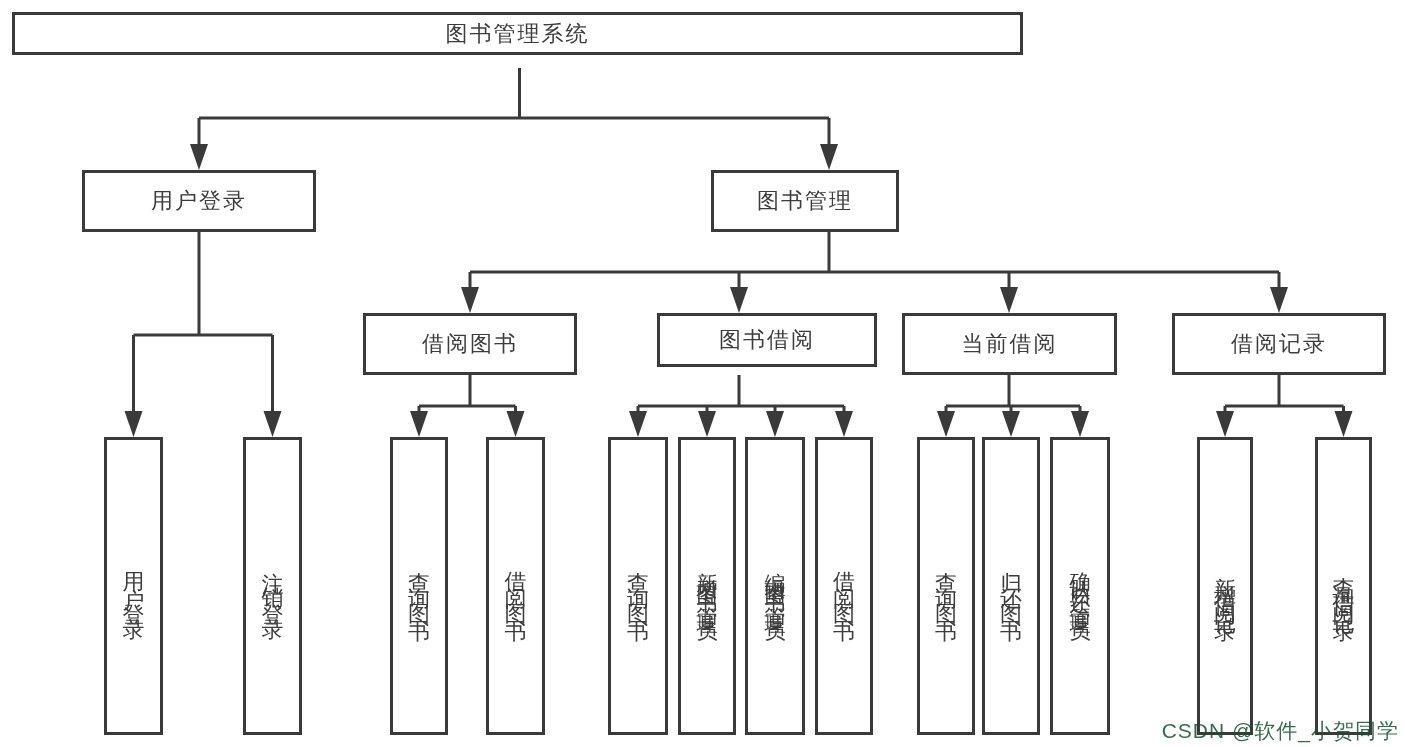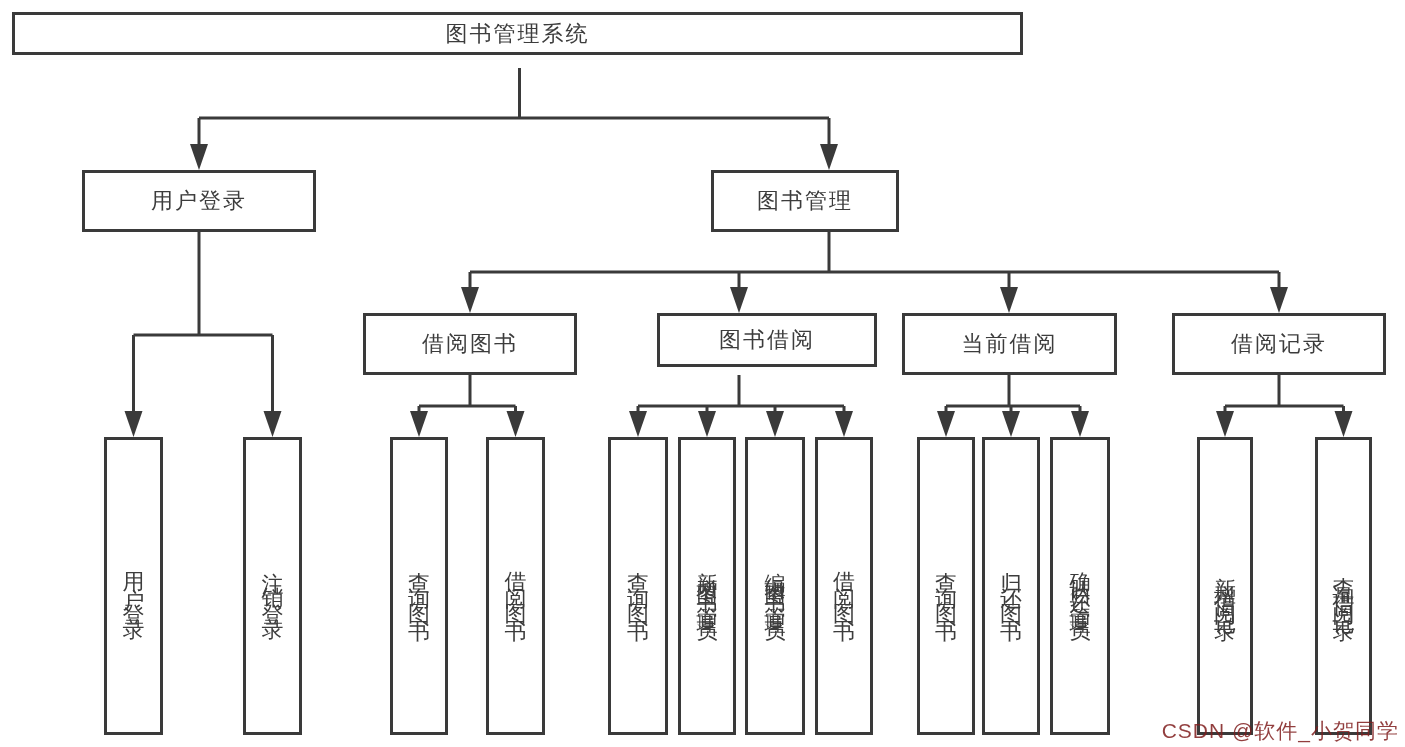--- a/index.html
+++ b/index.html
@@ -31,21 +31,21 @@
     white-space:nowrap;
     color:#3c3c3c;
   }
   .v4 { font-size:22px; letter-spacing:16px; }
   .v6 { font-size:22px; letter-spacing:9px; }
   .v9 { font-size:21px; letter-spacing:7px; }
   .watermark {
     position:absolute;
     right:6px; bottom:2px;
     font-size:21px;
-    color:#7f1d1d;
+    color:#14532d;
     letter-spacing:1px;
     z-index:5;
     opacity:0.85;
   }
 </style>
 </head>
 <body>
 
 <div class="canvas">
 

